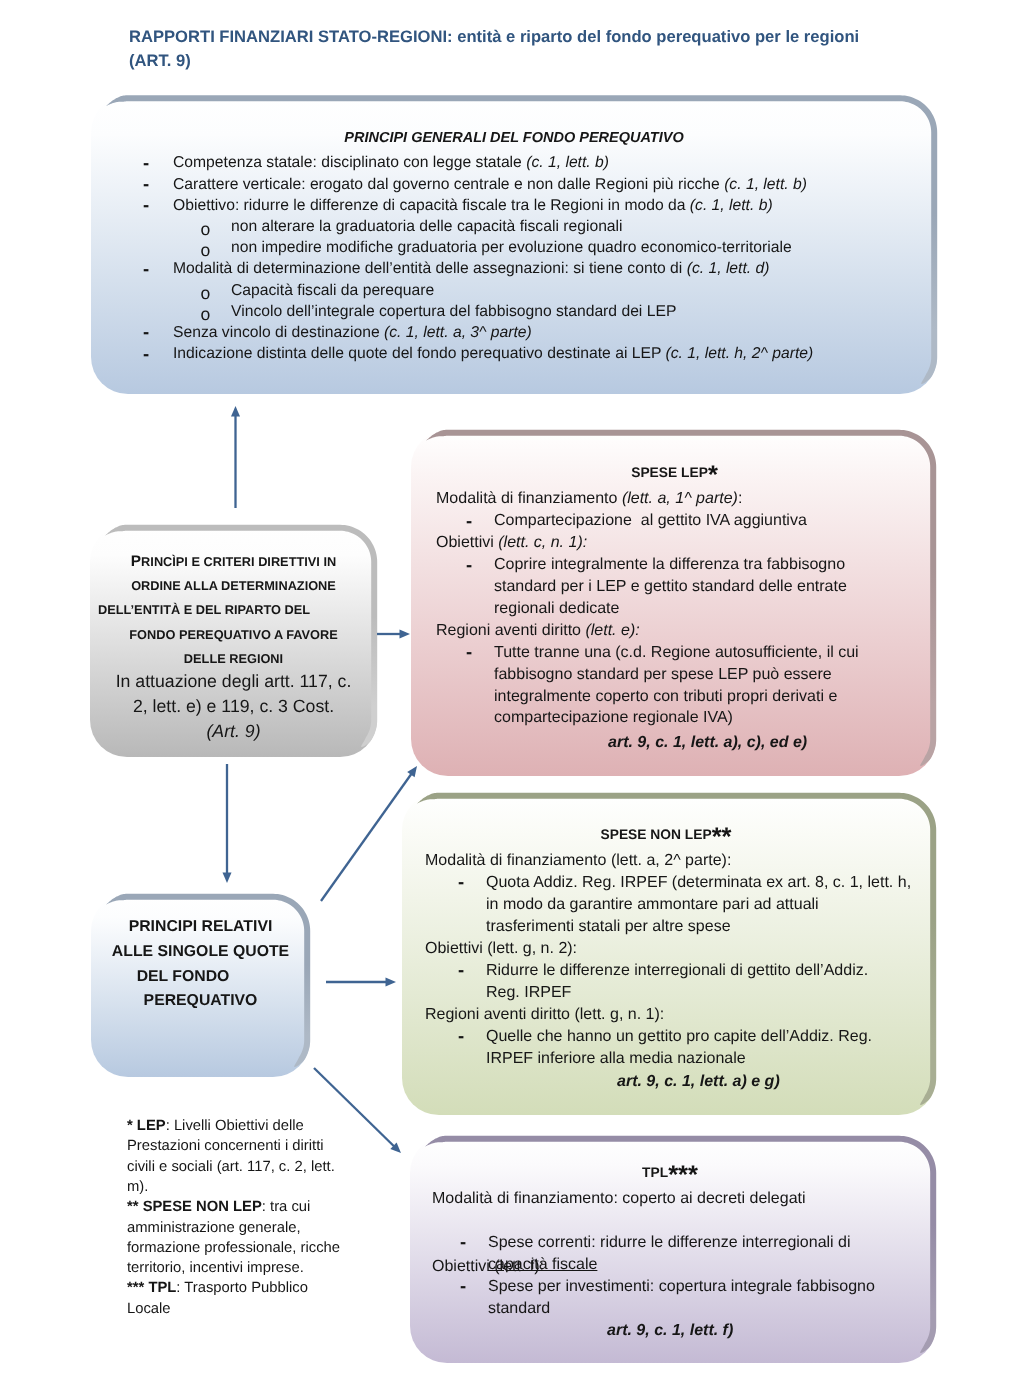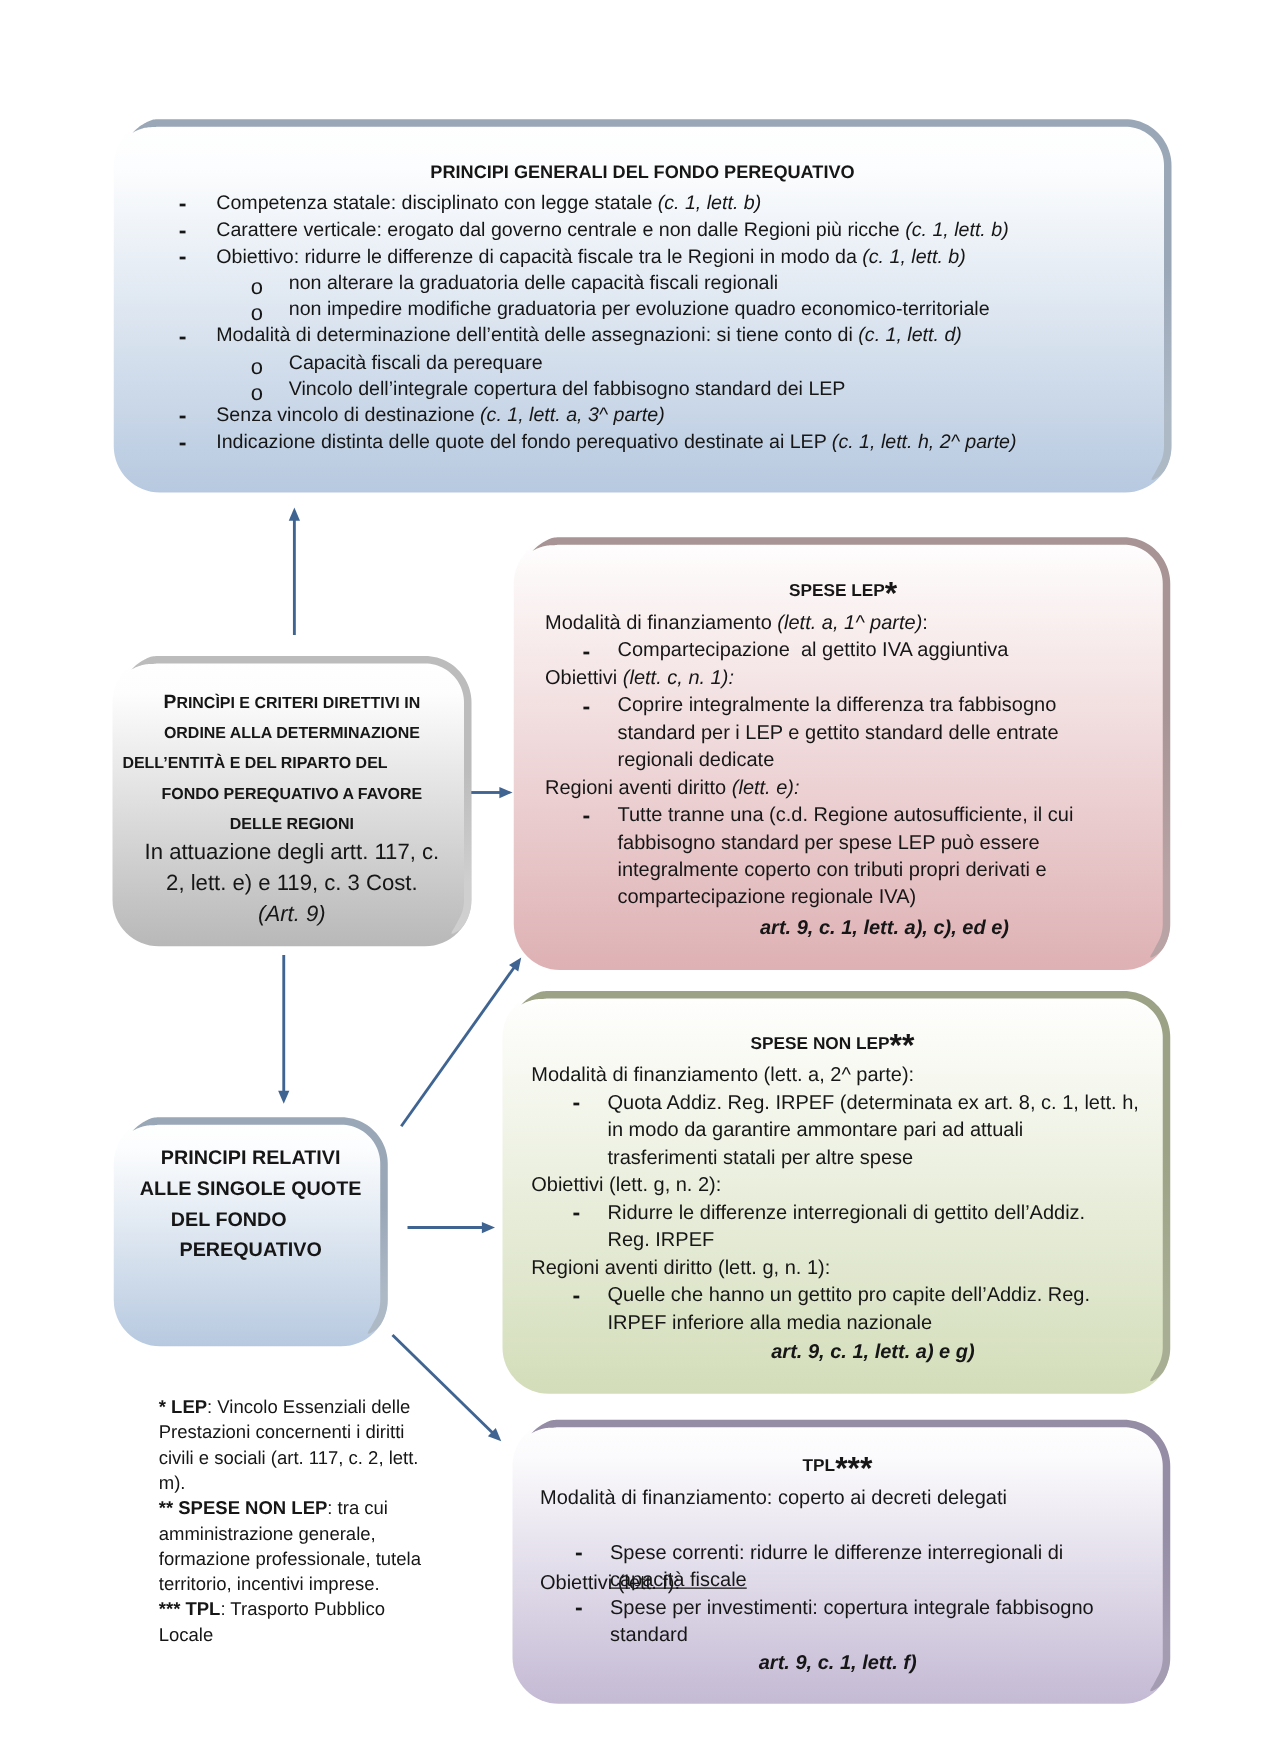--- a/index.html
+++ b/index.html
@@ -110,22 +110,26 @@
 <path d="M 410.0 634.0 L 399.5 638.5 L 399.5 629.5 Z" fill="#3F6492"></path>
 <line x1="227.0" y1="764.0" x2="227.0" y2="873.2" stroke="#3F6492" stroke-width="2.3"></line>
 <path d="M 227.0 883.0 L 222.5 872.5 L 231.5 872.5 Z" fill="#3F6492"></path>
 <line x1="321.0" y1="901.0" x2="411.3" y2="774.0" stroke="#3F6492" stroke-width="2.3"></line>
 <path d="M 417.0 766.0 L 414.6 777.2 L 407.2 771.9 Z" fill="#3F6492"></path>
 <line x1="326.0" y1="982.0" x2="386.2" y2="982.0" stroke="#3F6492" stroke-width="2.3"></line>
 <path d="M 396.0 982.0 L 385.5 986.5 L 385.5 977.5 Z" fill="#3F6492"></path>
 <line x1="314.0" y1="1068.0" x2="394.0" y2="1146.2" stroke="#3F6492" stroke-width="2.3"></line>
 <path d="M 401.0 1153.0 L 390.3 1148.9 L 396.6 1142.4 Z" fill="#3F6492"></path>
 </svg>
-<div>
-<div class="tx bo" style="left:91px;top:131.40px;width:846px;text-align:center;font-size:14.5px;">PRINCIPI GENERALI DEL FONDO PEREQUATIVO</div>
+<div class="title">
+      <div>RAPPORTI FINANZIARI STATO-REGIONI: entità e riparto del fondo perequativo per le regioni</div>
+      <div>(ART. 9)</div>
+    </div>
+<div>
+<div class="tx bo" style="left:91px;top:131.40px;width:846px;text-align:center;font-size:14.5px;font-style:italic;">PRINCIPI GENERALI DEL FONDO PEREQUATIVO</div>
 <div class="tx mk" style="left:143px;top:153.88px;font-size:18.5px;">-</div>
 <div class="tx" style="left:173px;top:155.45px;font-size:15.7px;"><span class="">Competenza statale: disciplinato con legge statale </span><span class="it">(c. 1, lett. b)</span></div>
 <div class="tx mk" style="left:143px;top:175.08px;font-size:18.5px;">-</div>
 <div class="tx" style="left:173px;top:176.65px;font-size:15.7px;"><span class="">Carattere verticale: erogato dal governo centrale e non dalle Regioni più ricche </span><span class="it">(c. 1, lett. b)</span></div>
 <div class="tx mk" style="left:143px;top:196.28px;font-size:18.5px;">-</div>
 <div class="tx" style="left:173px;top:197.85px;font-size:15.7px;"><span class="">Obiettivo: ridurre le differenze di capacità fiscale tra le Regioni in modo da </span><span class="it">(c. 1, lett. b)</span></div>
 <div class="tx" style="left:200.5px;top:220.90px;font-size:17.6px;">o</div>
 <div class="tx" style="left:231px;top:219.05px;font-size:15.7px;"><span class="">non alterare la graduatoria delle capacità fiscali regionali</span></div>
 <div class="tx" style="left:200.5px;top:242.10px;font-size:17.6px;">o</div>
 <div class="tx" style="left:231px;top:240.25px;font-size:15.7px;"><span class="">non impedire modifiche graduatoria per evoluzione quadro economico-territoriale</span></div>
@@ -197,24 +201,24 @@
 <div class="tx" style="left:432px;top:1212.91px;margin-top:46px;"><span class="">Obiettivi (lett. f):</span></div>
 <div class="tx mk" style="left:460px;top:1233.48px;font-size:18.5px;">-</div>
 <div class="tx" style="left:488px;top:1234.91px;"><span class="">Spese correnti: ridurre le differenze interregionali di</span></div>
 <div class="tx" style="left:488px;top:1256.91px;text-decoration:underline;"><span class="">capacità fiscale</span></div>
 <div class="tx mk" style="left:460px;top:1277.48px;font-size:18.5px;">-</div>
 <div class="tx" style="left:488px;top:1278.91px;"><span class="">Spese per investimenti: copertura integrale fabbisogno</span></div>
 <div class="tx" style="left:488px;top:1300.91px;"><span class="">standard</span></div>
 <div class="tx bo it" style="left:607px;top:1322.91px;">art. 9, c. 1, lett. f)</div>
 </div>
 <div>
-<div class="tx" style="left:127px;top:1119.06px;font-size:14.8px;"><span class="bo">* LEP</span><span class="">: Vincolo Essenziali delle</span></div>
+<div class="tx" style="left:127px;top:1119.06px;font-size:14.8px;"><span class="bo">* LEP</span><span class="">: Livelli Obiettivi delle</span></div>
 <div class="tx" style="left:127px;top:1139.36px;font-size:14.8px;"><span class="">Prestazioni concernenti i diritti</span></div>
 <div class="tx" style="left:127px;top:1159.66px;font-size:14.8px;"><span class="">civili e sociali (art. 117, c. 2, lett.</span></div>
 <div class="tx" style="left:127px;top:1179.96px;font-size:14.8px;"><span class="">m).</span></div>
 <div class="tx" style="left:127px;top:1200.26px;font-size:14.8px;"><span class="bo">** SPESE NON LEP</span><span class="">: tra cui</span></div>
 <div class="tx" style="left:127px;top:1220.56px;font-size:14.8px;"><span class="">amministrazione generale,</span></div>
-<div class="tx" style="left:127px;top:1240.86px;font-size:14.8px;"><span class="">formazione professionale, tutela</span></div>
+<div class="tx" style="left:127px;top:1240.86px;font-size:14.8px;"><span class="">formazione professionale, ricche</span></div>
 <div class="tx" style="left:127px;top:1261.16px;font-size:14.8px;"><span class="">territorio, incentivi imprese.</span></div>
 <div class="tx" style="left:127px;top:1281.46px;font-size:14.8px;"><span class="bo">*** TPL</span><span class="">: Trasporto Pubblico</span></div>
 <div class="tx" style="left:127px;top:1301.76px;font-size:14.8px;"><span class="">Locale</span></div>
 </div>
 </div>
 
 </body></html>

